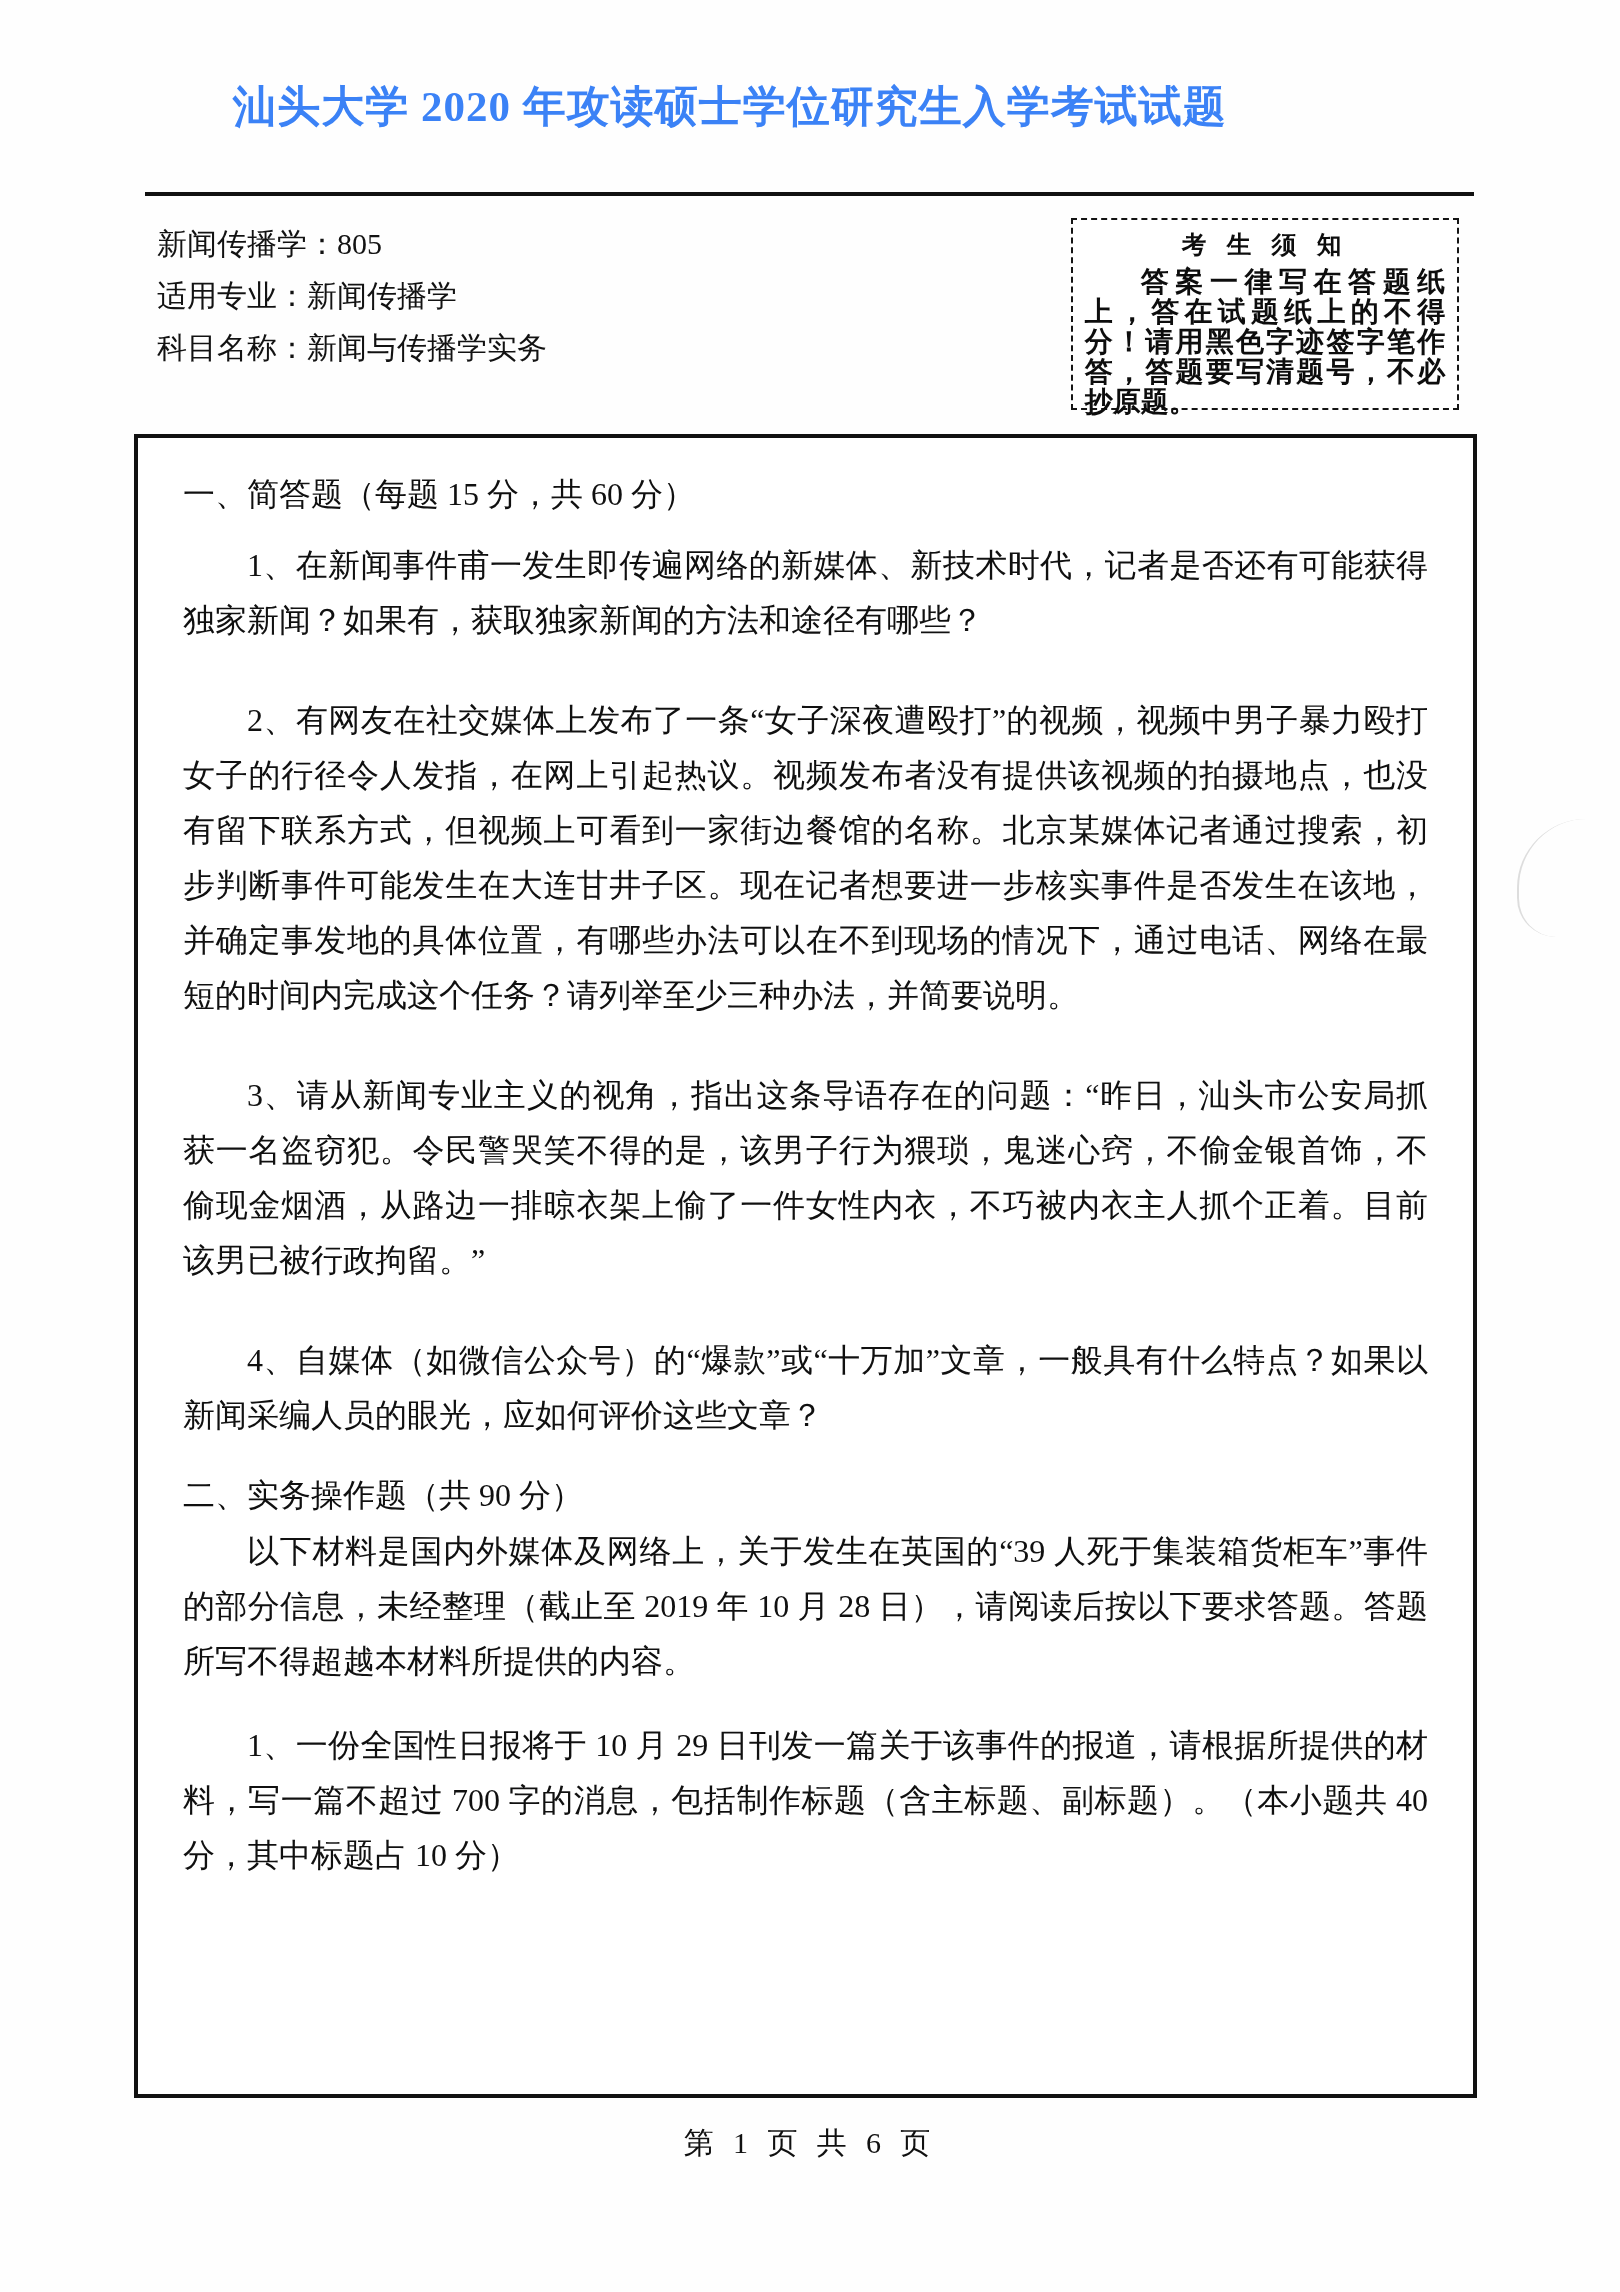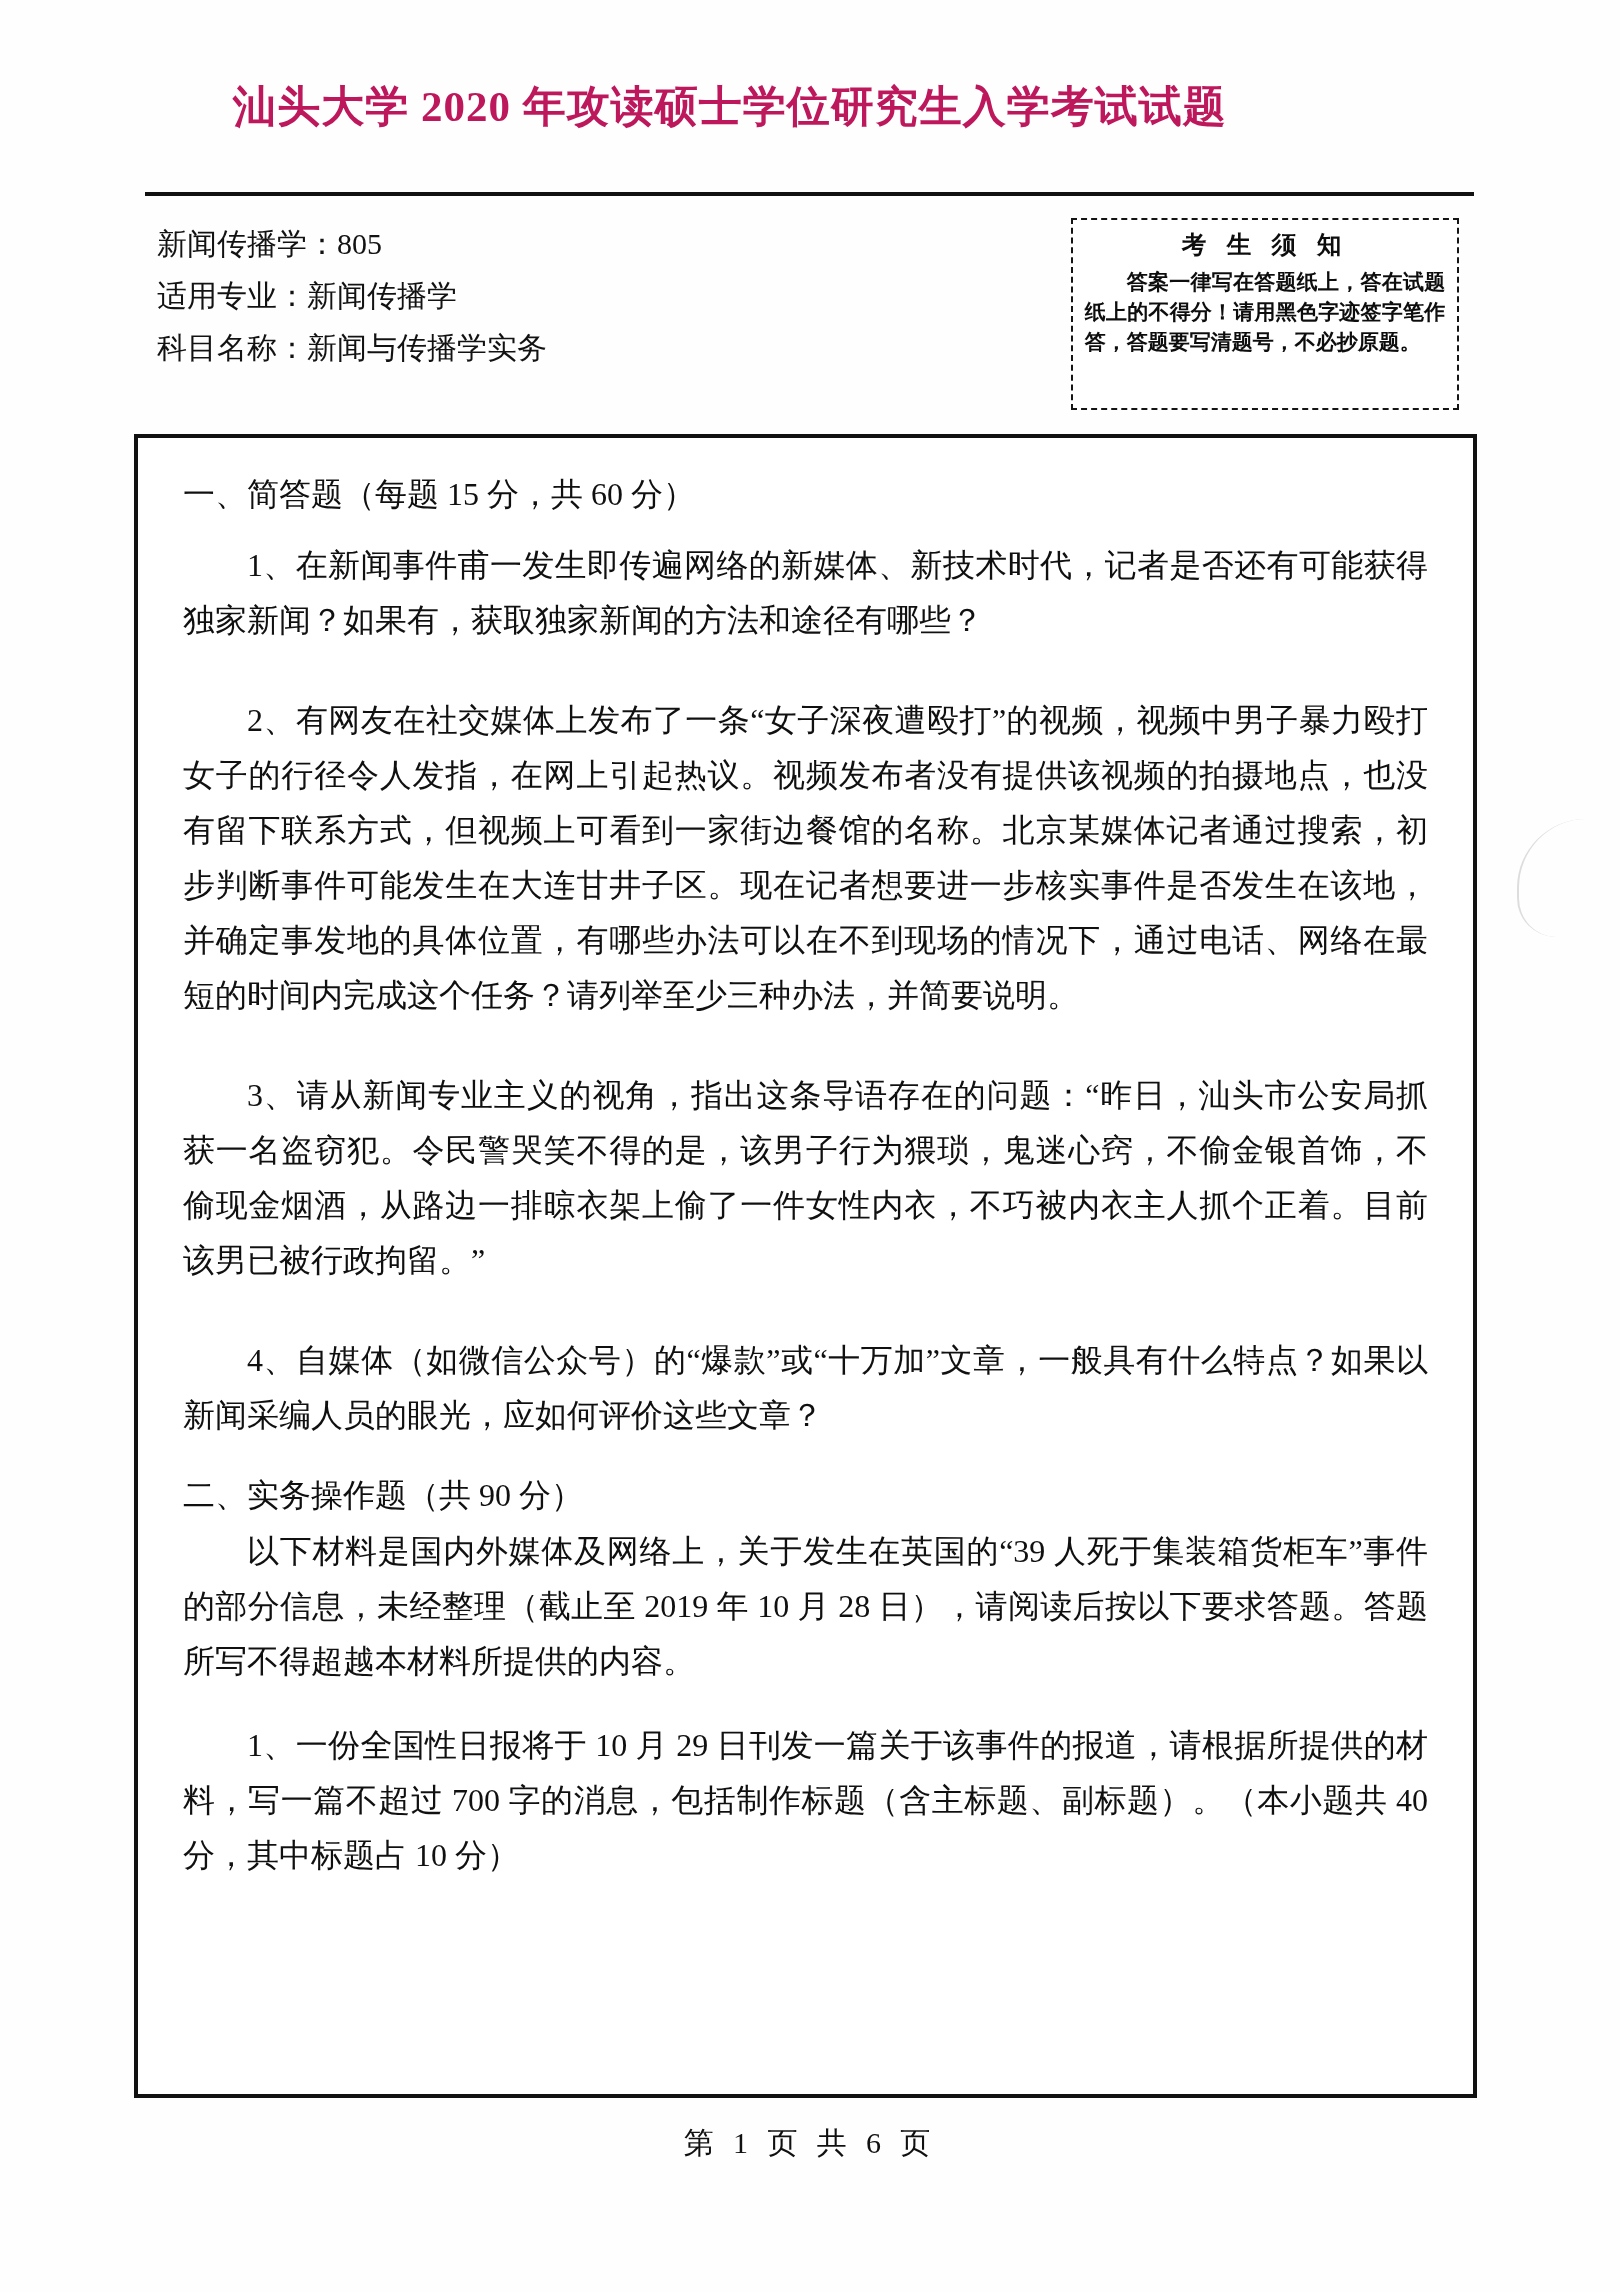--- a/index.html
+++ b/index.html
@@ -28,21 +28,21 @@
   .doc-title {
     position: absolute;
     top: 78px;
     left: 0;
     width: 1460px;
     text-align: center;
     font-family: "Liberation Serif", "DejaVu Serif", serif;
     font-weight: bold;
     font-size: 43px;
     letter-spacing: 1px;
-    color: #be185d;
+    color: #3b82f6;
   }
 
   .header-rule {
     position: absolute;
     top: 192px;
     left: 145px;
     width: 1329px;
     height: 3.9px;
     background: #111;
   }
@@ -81,21 +81,21 @@
     font-family: "Liberation Sans", "DejaVu Sans", sans-serif;
     font-weight: bold;
     font-size: 24.5px;
     letter-spacing: 6.9px;
     margin-bottom: 5.9px;
     color: #0d0d0d;
   }
   .notice-body {
     font-family: "Liberation Sans", "DejaVu Sans", sans-serif;
     font-weight: bold;
-    font-size: 21px;
+    font-size: 28px;
     line-height: 30px;
     text-indent: 2em;
     text-align: justify;
     color: #0d0d0d;
   }
 
   
   .content-frame {
     position: absolute;
     top: 434px;

